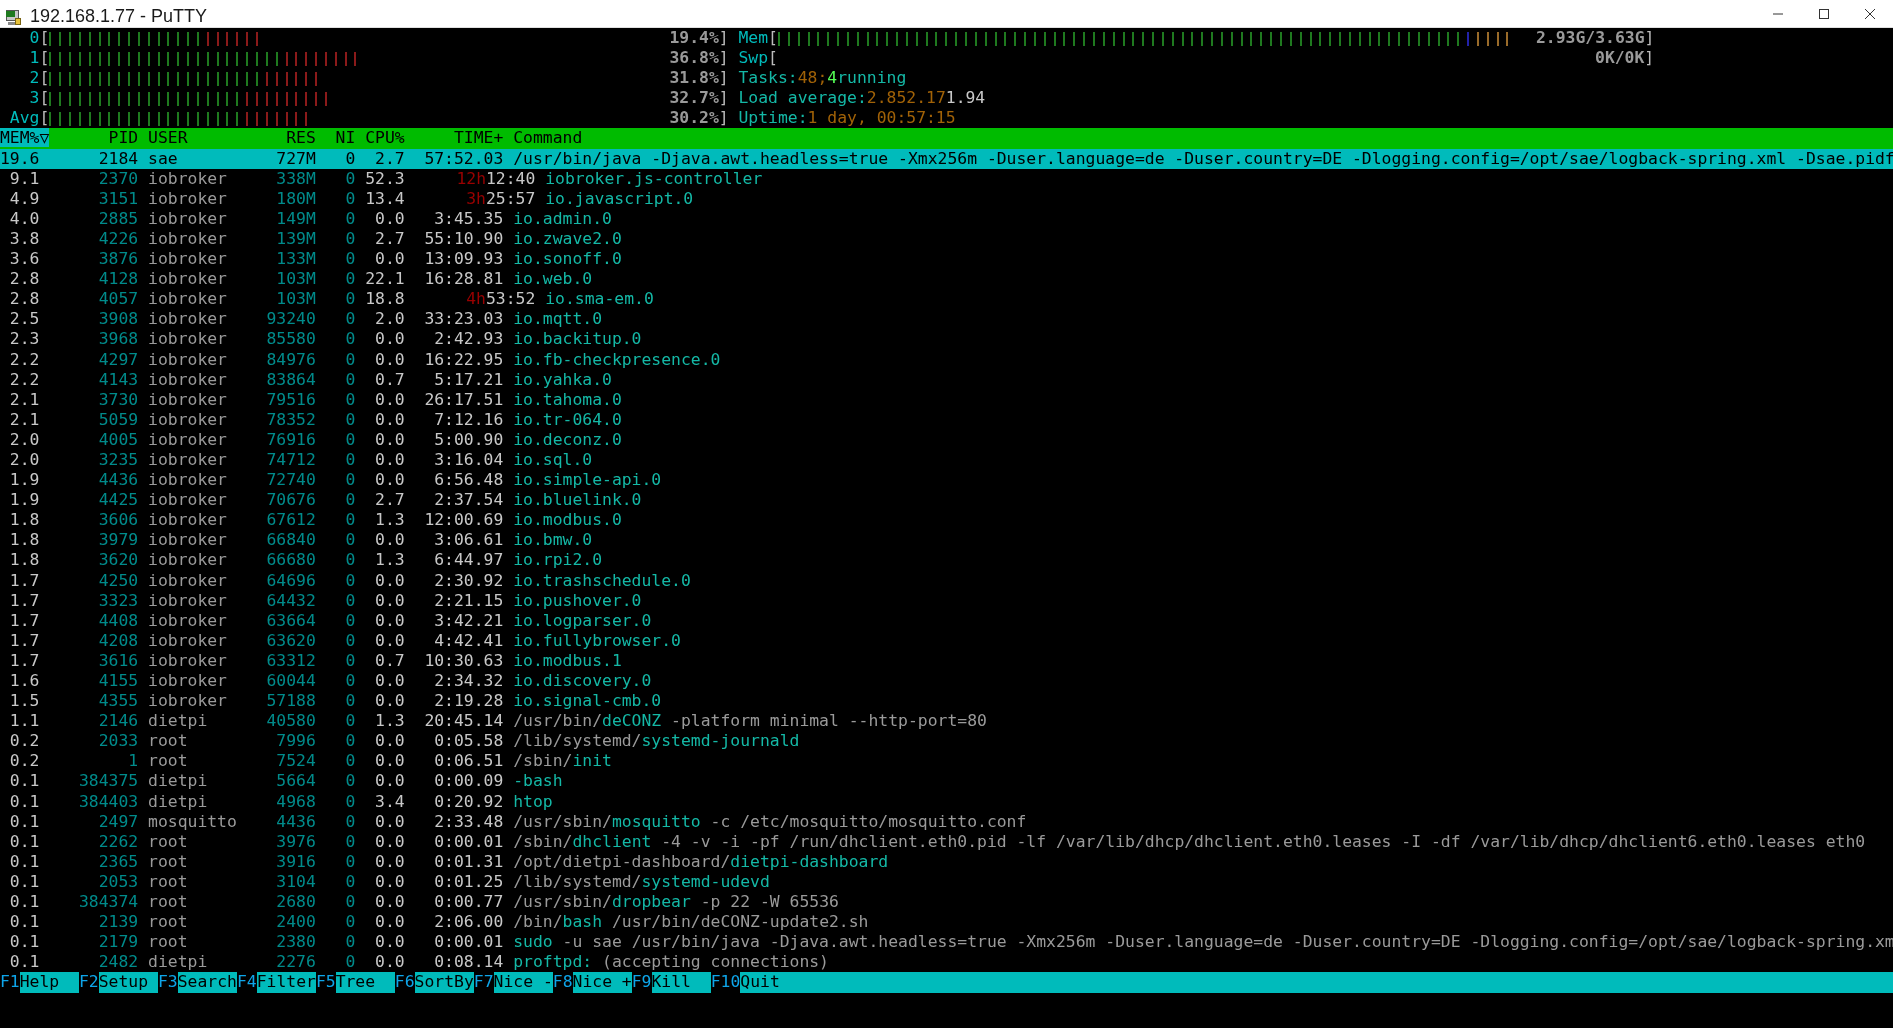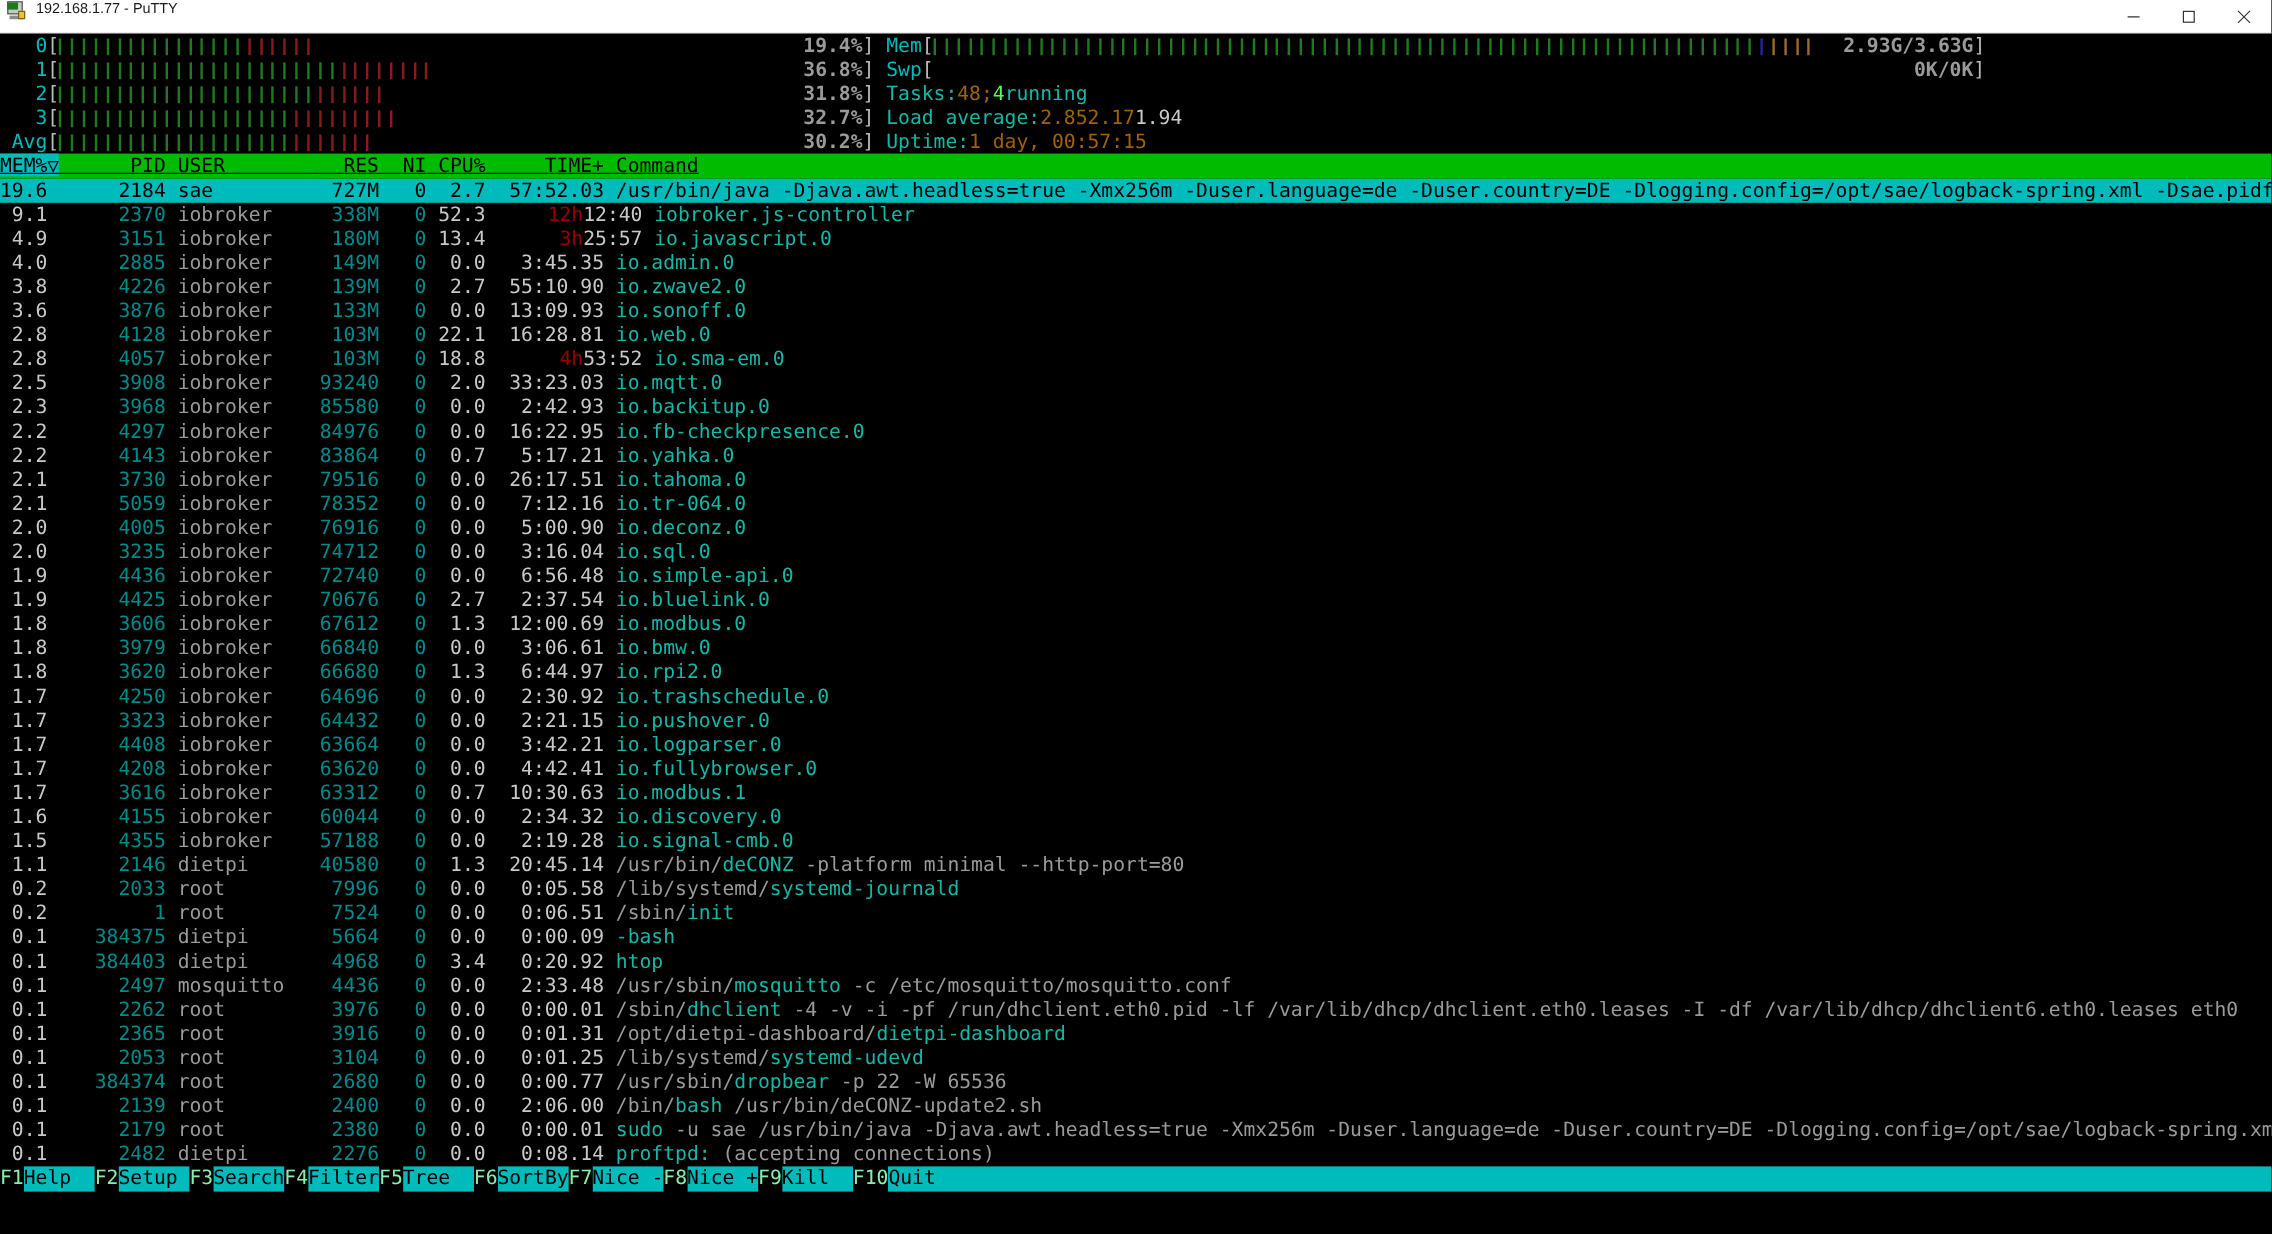--- a/index.html
+++ b/index.html
@@ -2,22 +2,22 @@
 <html><head>
 <meta charset="utf-8">
 <style>
   html,body{margin:0;padding:0;background:#000;}
   body{
     width:1893px;height:1028px;overflow:hidden;
     font-family:"DejaVu Sans Mono","Liberation Mono",monospace;
   }
   
   #titlebar{
-    height:27px;background:#ffffff;display:flex;align-items:flex-start;
-    font-family:"Liberation Sans",sans-serif;font-size:12px;color:#1a1a1a;
+    height:27px;background:#ffffff;display:flex;align-items:flex-end;
+    font-family:"Liberation Sans",sans-serif;font-size:18px;color:#1a1a1a;
     border-bottom:1px solid #e0e0e0;
   }
   #putty-icon{width:18px;height:18px;margin:0 7px 0 5px;position:relative;flex:0 0 auto;}
   #putty-icon .scr{position:absolute;left:1px;top:1px;width:13px;height:11px;background:#c8c8c8;border:1px solid #555;box-sizing:border-box;}
   #putty-icon .scr2{position:absolute;left:1px;top:2px;width:9px;height:6px;background:#1f7a1f;}
   #putty-icon .base{position:absolute;left:3px;top:13px;width:11px;height:3px;background:#8a8a8a;}
   #putty-icon .dot{position:absolute;left:10px;top:9px;width:6px;height:7px;background:#e8c33a;border:1px solid #7a6412;box-sizing:border-box;}
   #title-text{flex:1 1 auto;white-space:nowrap;overflow:hidden;}
   #winbtns{display:flex;height:100%;}
   .winbtn{width:46px;height:100%;display:flex;align-items:center;justify-content:center;color:#333;}
@@ -30,40 +30,40 @@
   }
   .trow{height:20.1px;white-space:pre;overflow:hidden;}
   .c-bgreen{color:#55ff55;}
   .c-bcyan{color:#14b8a6;}
   .c-bwhite{color:#a16207;}
   .c-dred{color:#990000;margin-left:32px;}
   .c-dcyan{color:#008b8b;}
   .c-grey{color:#9a9a9a;}
   .c-ltgrey{color:#c8c8c8;}
   
-  .hdrbar{background:#00bb00;color:#000000;height:20.1px;white-space:pre;text-decoration:underline;}
+  .hdrbar{background:#00bb00;color:#000000;height:20.1px;white-space:pre;}
   .hdrbar .sortcol{background:#00bbbb;color:#000000;}
   
   .selrow{background:#00bbbb;color:#000000;height:20.1px;white-space:pre;overflow:hidden;}
   
   .meterline{height:20.1px;white-space:pre;overflow:hidden;display:flex;align-items:center;}
   .mlabel{color:#00bbbb;}
   .brk{color:#bbbbbb;}
   .pct{color:#9a9a9a;font-weight:bold;}
   .bar{display:inline-block;height:14px;position:relative;vertical-align:middle;}
   .seg{display:inline-block;height:14px;width:9.855px;position:relative;}
   .seg::before{content:"";position:absolute;left:0;top:0;width:2px;height:14px;}
   .seg.g::before{background:#1f7a1f;}
   .seg.r::before{background:#8b1a1a;}
   .seg.b::before{background:#2222aa;}
   .seg.o::before{background:#9a6b2a;}
   .seg.e::before{background:transparent;}
   
   #fnbar{height:20.1px;white-space:pre;display:flex;background:#000;}
-  .fnkey{color:#86efac;background:#000000;}
+  .fnkey{color:#0ea5e9;background:#000000;}
   .fnlab{color:#000000;background:#00bbbb;}
   #fnfill{flex:1 1 auto;background:#00bbbb;}
 </style>
 </head>
 <body>
 
 <div id="titlebar">
   <span id="putty-icon">
     <span class="scr"></span>
       <span class="scr2"></span>

